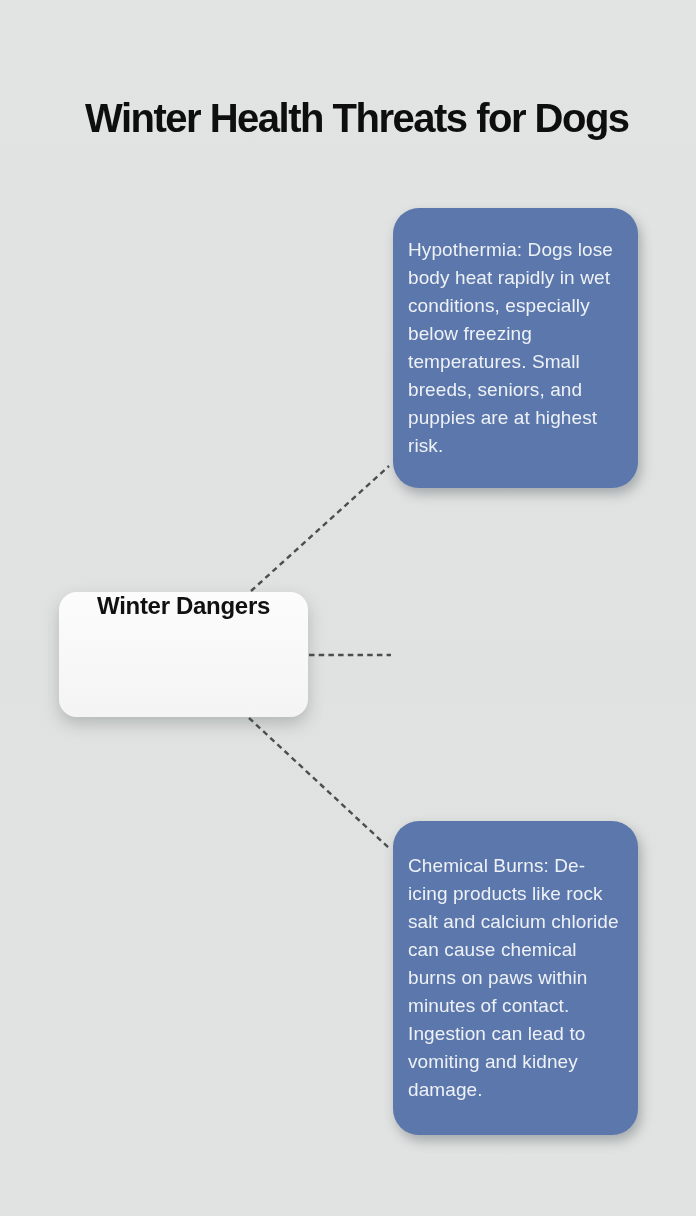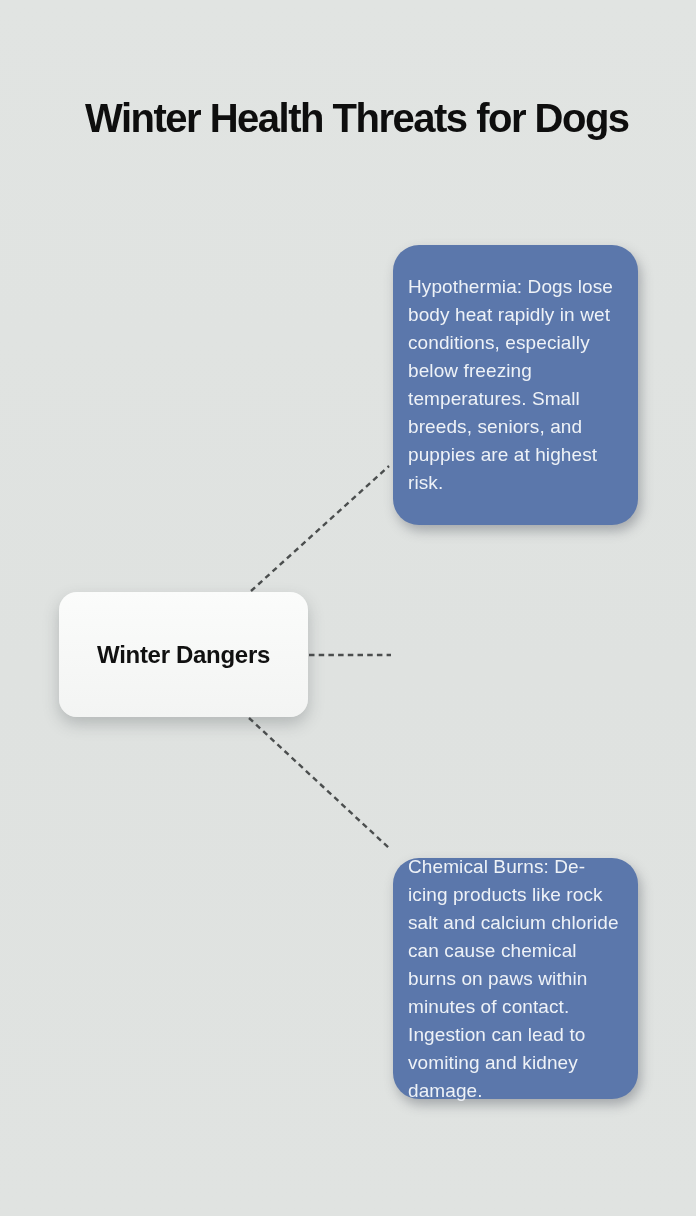--- a/index.html
+++ b/index.html
@@ -40,21 +40,21 @@
   .center-node {
     position: absolute;
     left: 59px;
     top: 592px;
     width: 249px;
     height: 125px;
     background: linear-gradient(180deg, #fbfcfb 0%, #f3f4f3 100%);
     border-radius: 18px;
     box-shadow: 0 7px 16px rgba(70, 75, 80, 0.28);
     display: flex;
-    align-items: center;
+    align-items: flex-start;
     justify-content: center;
     z-index: 2;
   }
   .center-node .label {
     font-size: 24px;
     font-weight: bold;
     letter-spacing: -0.3px;
     color: #111111;
     text-align: center;
   }
@@ -63,31 +63,30 @@
     left: 393px;
     width: 245px;
     background: #5b77ab;
     border-radius: 26px;
     box-shadow: 3px 6px 12px rgba(95, 100, 108, 0.45);
     display: flex;
     align-items: center;
     box-sizing: border-box;
     padding: 12px 14px 12px 15px;
     z-index: 1;
-    margin-top: 37px;
   }
   .branch-node .branch-text {
     font-size: 19px;
     line-height: 28px;
     color: #eef2f7;
     letter-spacing: 0.1px;
   }
   .branch-hypothermia { top: 208px; height: 280px; }
   .branch-paw { top: 528px; height: 246px; }
-  .branch-chemical { top: 821px; height: 241px; }
+  .branch-chemical { top: 821px; height: 314px; }
 </style>
 </head>
 <body>
 
 <div class="canvas">
 
   <h1 class="page-title">Winter Health Threats for Dogs</h1>
 
   <svg class="connector-layer" width="696" height="1216" viewBox="0 0 696 1216">
     <line x1="251" y1="591" x2="389" y2="466" stroke="#4b4e4e" stroke-width="2.4" stroke-dasharray="5.5,4.2"></line>

